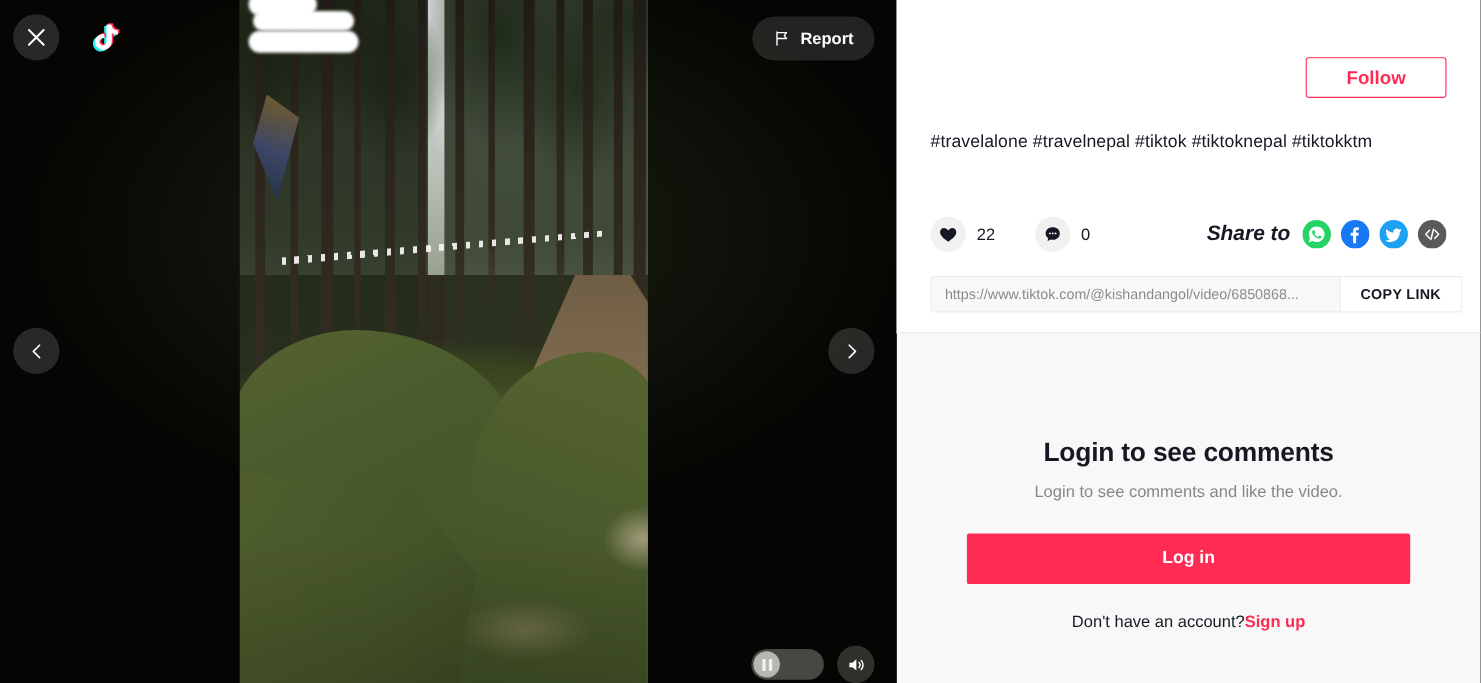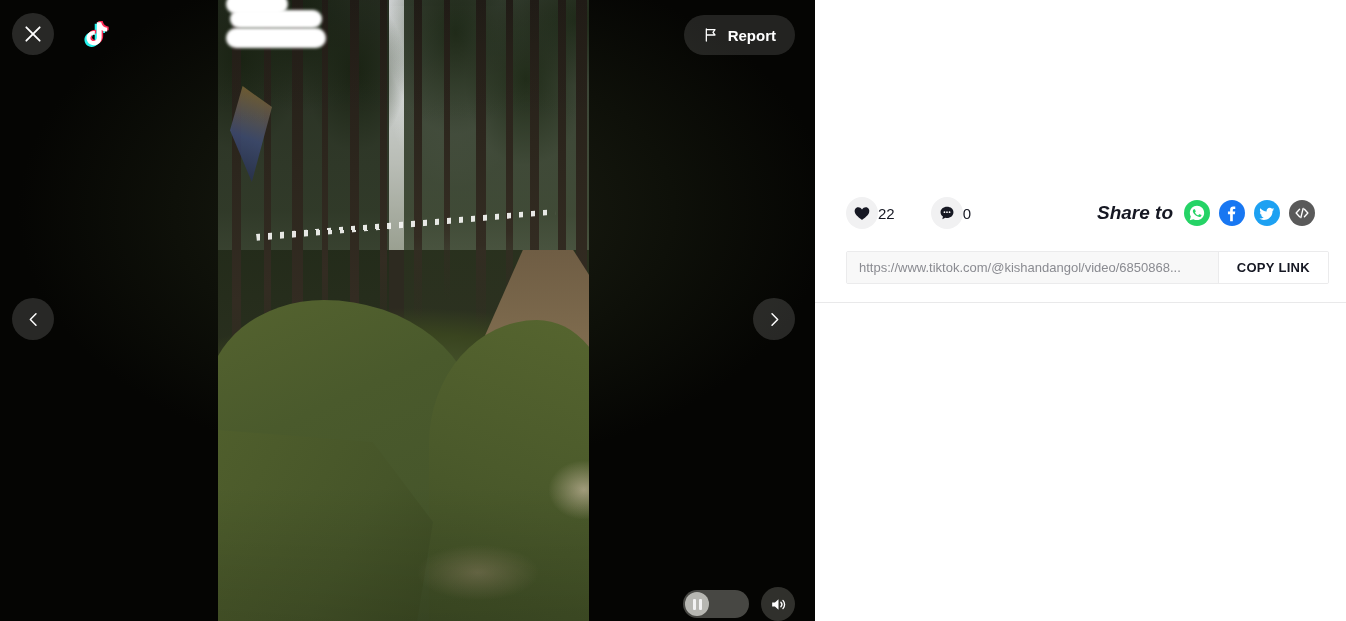--- a/index.html
+++ b/index.html
@@ -227,21 +227,21 @@
   .caption {
     margin-top: 30px;
     font-size: 16px; color: #161823;
     line-height: 1.35;
     letter-spacing: .1px;
   }
   .engage-row {
     position: absolute; left: 31px; right: 31px; top: 197px;
     display: flex; align-items: center;
   }
-  .stat { display: flex; align-items: center; margin-right: 36px; }
+  .stat { display: flex; align-items: center; gap: 10px; margin-right: 36px; }
   .stat-circle {
     width: 32px; height: 32px; border-radius: 50%;
     background: #f1f1f2;
     display: flex; align-items: center; justify-content: center;
     cursor: pointer;
   }
   .stat-circle svg { width: 18px; height: 18px; }
   .stat-count { font-size: 15px; color: #161823; font-weight: 400; }
   .share-group { margin-left: auto; display: flex; align-items: center; gap: 9px; }
   .share-label { font-size: 19px; color: #161823; font-weight: 700; margin-right: 2px; font-style: italic; }
@@ -397,21 +397,25 @@
           <path d="M4 9.5h3.5L12 5.5v13L7.5 14.5H4z" fill="#fff"></path>
           <path d="M15 9.2a4 4 0 010 5.6 M17.6 6.8a7.6 7.6 0 010 10.4" stroke="#fff" stroke-width="1.7" fill="none" stroke-linecap="round"></path>
         </svg>
       </button>
     </div>
   </div>
 
   <div class="panel">
 
     <div class="panel-top">
-
+      <div class="follow-row">
+        <button class="follow-btn">Follow</button>
+      </div>
+
+      <div class="caption">#travelalone #travelnepal #tiktok #tiktoknepal #tiktokktm</div>
 
       <div class="engage-row">
         <div class="stat">
           <div class="stat-circle">
             <svg viewBox="0 0 24 24" aria-hidden="true">
               <path d="M12 21s-7.5-4.7-9.3-9.1C1.2 8 3.4 4.4 7 4.4c2 0 3.6 1.1 5 3 1.4-1.9 3-3 5-3 3.6 0 5.8 3.6 4.3 7.5C19.5 16.3 12 21 12 21z" fill="#161823"></path>
             </svg>
           </div>
           <span class="stat-count">22</span>
         </div>
@@ -460,15 +464,23 @@
           </div>
         </div>
       </div>
 
       <div class="copy-row">
         <div class="copy-url">https://www.tiktok.com/@kishandangol/video/6850868...</div>
         <button class="copy-btn">COPY LINK</button>
       </div>
     </div>
 
+    <div class="panel-bottom">
+      <div class="login-title">Login to see comments</div>
+      <div class="login-sub">Login to see comments and like the video.</div>
+      <button class="login-btn">Log in</button>
+      <div class="signup-row">
+        <span>Don't have an account?</span><span class="signup-link">Sign up</span>
+      </div>
+    </div>
 
   </div>
 </div>
 
 </body></html>

